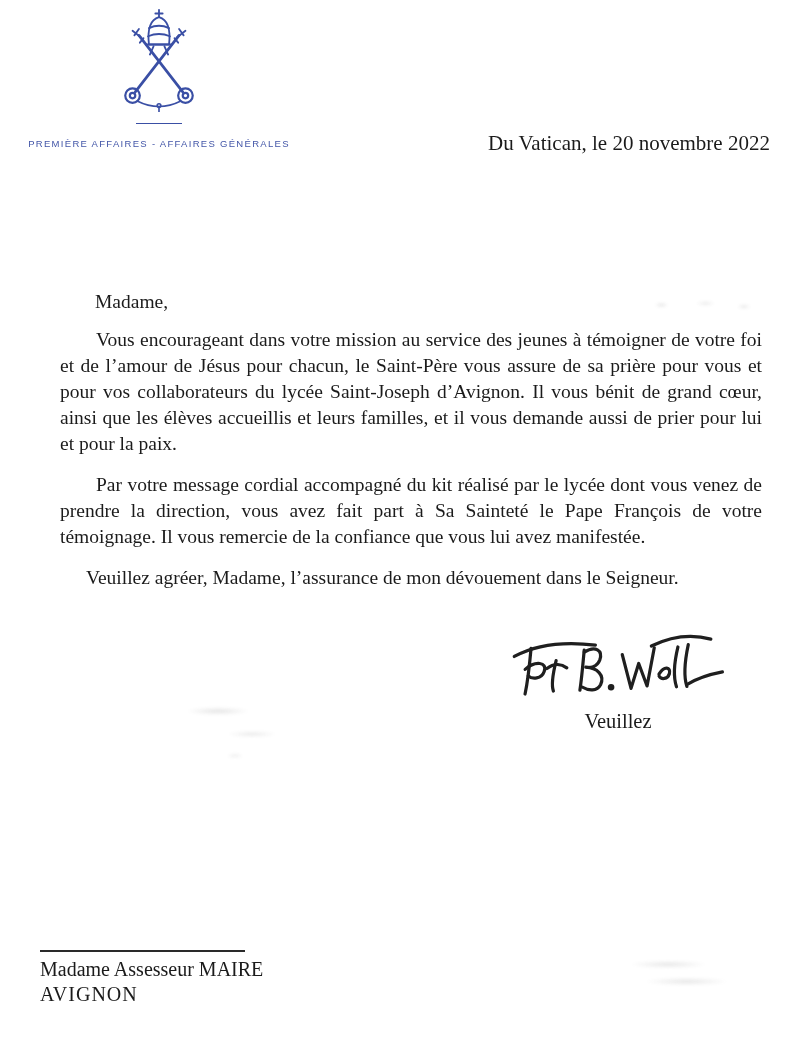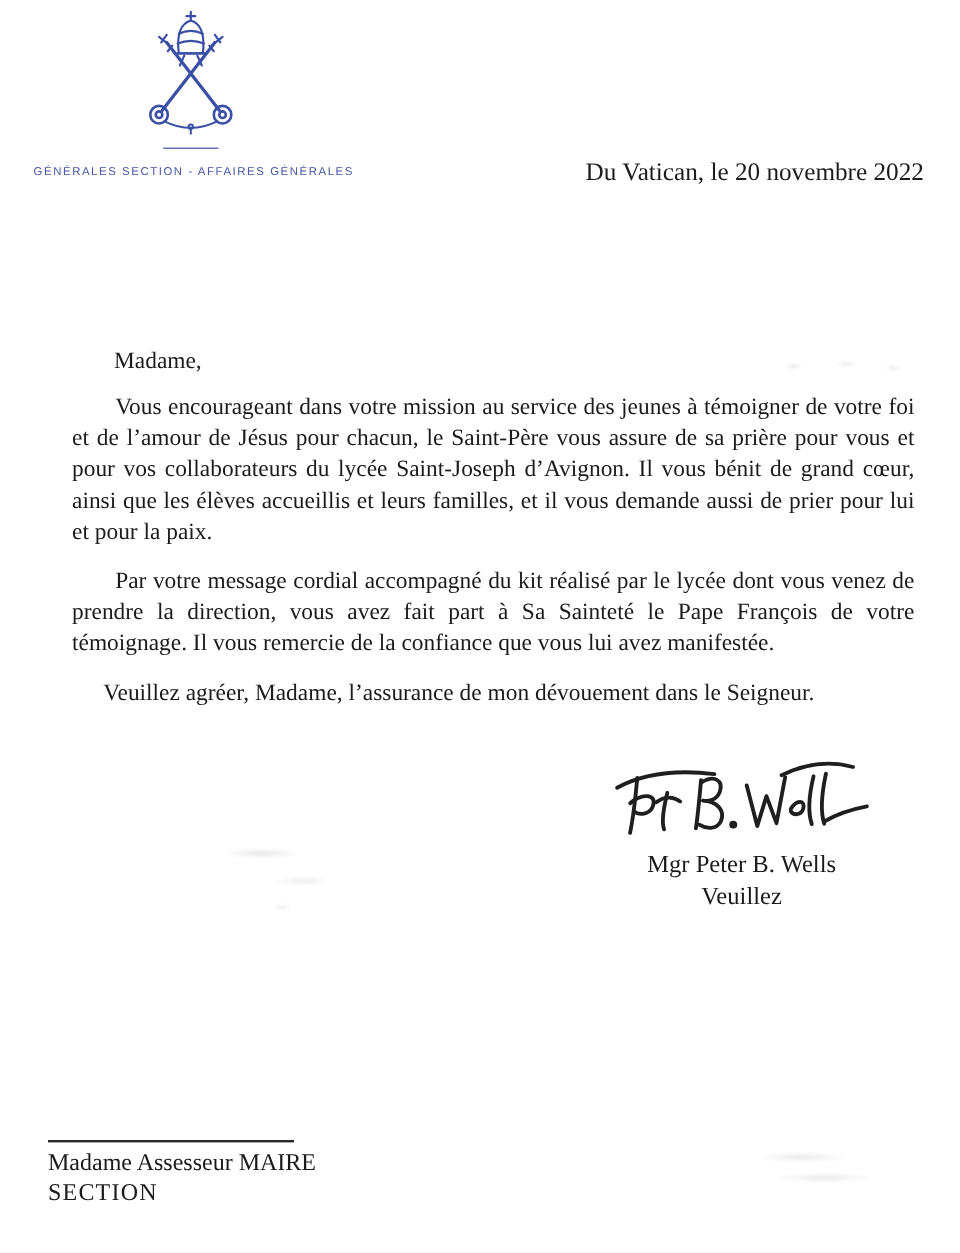--- a/index.html
+++ b/index.html
@@ -116,21 +116,21 @@
       <g stroke-width="2">
         <path d="M50,2 v8 M46,6 h8"></path>
         <path d="M39,40 Q36,14 50,10 Q64,14 61,40 Z"></path>
         <path d="M39,22 Q50,17 61,22"></path>
         <path d="M38,31 Q50,26 62,31"></path>
         <path d="M36,40 h28"></path>
         <path d="M44,42 l-4,9 M56,42 l4,9"></path>
       </g>
     </svg>
     <div class="lh-rule"></div>
-    <div class="section">GÉNÉRALES SECTION - AFFAIRES GÉNÉRALES</div>
+    <div class="section">PREMIÈRE AFFAIRES - AFFAIRES GÉNÉRALES</div>
   </header>
 
   <div class="dateline">Du Vatican, le 20 novembre 2022</div>
 
   <main class="letter-body">
     <p class="salutation">Madame,</p>
     <p class="para">Vous encourageant dans votre mission au service des jeunes à témoigner de votre foi et de l’amour de Jésus pour chacun, le Saint-Père vous assure de sa prière pour vous et pour vos collaborateurs du lycée Saint-Joseph d’Avignon. Il vous bénit de grand cœur, ainsi que les élèves accueillis et leurs familles, et il vous demande aussi de prier pour lui et pour la paix.</p>
     <p class="para">Par votre message cordial accompagné du kit réalisé par le lycée dont vous venez de prendre la direction, vous avez fait part à Sa Sainteté le Pape François de votre témoignage. Il vous remercie de la confiance que vous lui avez manifestée.</p>
     <p class="closing">Veuillez agréer, Madame, l’assurance de mon dévouement dans le Seigneur.</p>
   </main>
@@ -153,27 +153,26 @@
       <path d="M120,24 L128,60 L137,34 L145,58 L154,18"></path>
 
       <path d="M158,46 C164,37 171,39 169,46 C167,52 160,52 158,48"></path>
 
       <path d="M179,18 C174,36 173,50 176,60"></path>
       <path d="M190,16 C185,36 184,50 187,60"></path>
 
       <path d="M151,16 C176,5 198,6 214,11"></path>
       <path d="M187,58 C198,52 212,48 225,46"></path>
     </svg>
-    <div class="sig-name">Mgr Peter B. Wells</div>
     <div class="sig-title">Veuillez</div>
   </div>
 
   <div class="recipient">
     <div class="recipient-rule"></div>
     <div class="recipient-name">Madame Assesseur MAIRE</div>
-    <div class="recipient-city">SECTION</div>
+    <div class="recipient-city">AVIGNON</div>
   </div>
 
   <div class="artifact artifact-1"></div>
   <div class="artifact artifact-2"></div>
   <div class="artifact artifact-3"></div>
 
 </div>
 
 </body></html>

